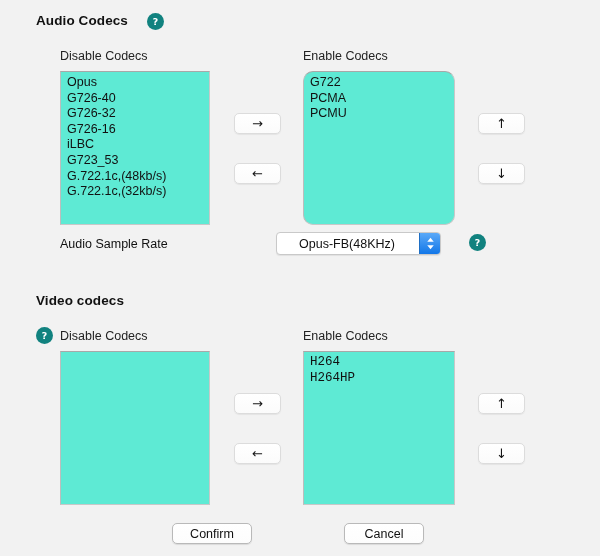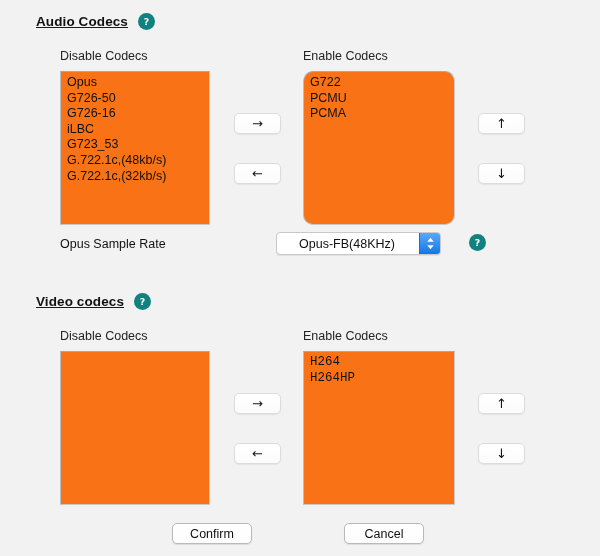--- a/index.html
+++ b/index.html
@@ -15,23 +15,22 @@
     overflow: hidden;
     position: relative;
   }
 
   .page { position: relative; width: 600px; height: 556px; }
 
   
   .section-head {
     position: absolute;
     display: flex;
-    align-items: center;
-    gap: 10px;
-    text-decoration: underline;
+    align-items: flex-start;
+    gap: 19px;
   }
   .section-head .title {
     font-size: 13.5px;
     font-weight: bold;
     color: #111111;
     letter-spacing: 0.1px;
   }
 
   
   .help-icon {
@@ -50,21 +49,21 @@
   
   .col-label {
     position: absolute;
     font-size: 12.5px;
     color: #222222;
   }
 
   
   .listbox {
     position: absolute;
-    background: #f97316;
+    background: #5eead4;
     border: 1px solid #c8c8c8;
     border-top-color: #a8a8a8;
     border-left-color: #bdbdbd;
     box-sizing: border-box;
     overflow: hidden;
     padding: 3px 0 0 0;
   }
   .listbox .opt {
     font-size: 12.5px;
     line-height: 15.6px;
@@ -168,68 +167,69 @@
         <text x="8" y="12.2" text-anchor="middle" font-family="DejaVu Sans, sans-serif" font-size="11.5" font-weight="bold" fill="#ffffff">?</text>
       </svg>
     </span>
   </div>
 
   <div class="col-label" style="left:60px; top:49px;">Disable Codecs</div>
   <div class="col-label" style="left:303px; top:49px;">Enable Codecs</div>
 
   <div class="listbox" id="audio-disable-list" style="left:60px; top:71px; width:150px; height:154px;">
       <div class="opt">Opus</div>
-      <div class="opt">G726-50</div>
+      <div class="opt">G726-40</div>
+      <div class="opt">G726-32</div>
       <div class="opt">G726-16</div>
       <div class="opt">iLBC</div>
       <div class="opt">G723_53</div>
       <div class="opt">G.722.1c,(48kb/s)</div>
       <div class="opt">G.722.1c,(32kb/s)</div>
     </div>
 
   <div class="listbox" id="audio-enable-list" style="left:303px; top:71px; width:152px; height:154px;border-radius:10px;">
       <div class="opt">G722</div>
+      <div class="opt">PCMA</div>
       <div class="opt">PCMU</div>
-      <div class="opt">PCMA</div>
     </div>
 
   <div class="arrow-btn" style="left:234px; top:113px;">
     <span class="glyph">→</span>
   </div>
   <div class="arrow-btn" style="left:234px; top:163px;">
     <span class="glyph">←</span>
   </div>
   <div class="arrow-btn" style="left:478px; top:113px;">
     <span class="glyph">↑</span>
   </div>
   <div class="arrow-btn" style="left:478px; top:163px;">
     <span class="glyph">↓</span>
   </div>
 
-  <div class="field-label" style="left:60px; top:237px;">Opus Sample Rate</div>
+  <div class="field-label" style="left:60px; top:237px;">Audio Sample Rate</div>
 
   <div class="select-wrap" style="left:276px; top:232px;">
     <span class="sel-text">Opus-FB(48KHz)</span>
     <span class="stepper">
       <svg width="9" height="6" viewBox="0 0 10 6" aria-hidden="true">
           <path d="M5 0.6 L8.6 5 L1.4 5 Z" fill="#ffffff"></path>
         </svg>
       <svg width="9" height="6" viewBox="0 0 10 6" aria-hidden="true">
           <path d="M5 5.4 L1.4 1 L8.6 1 Z" fill="#ffffff"></path>
         </svg>
     </span>
   </div>
 
   <div class="help-icon" style="position:absolute; left:469px; top:234px;">
     <svg width="13" height="13" viewBox="0 0 16 16" aria-hidden="true">
       <text x="8" y="12.2" text-anchor="middle" font-family="DejaVu Sans, sans-serif" font-size="11.5" font-weight="bold" fill="#ffffff">?</text>
     </svg>
   </div>
 
-  <div class="section-head" style="left:36px; top:293px;">
+  <div class="section-head" style="left:36px; top:293px;flex-direction:column;">
     <span class="title">Video codecs</span>
     <span class="help-icon">
       <svg width="13" height="13" viewBox="0 0 16 16" aria-hidden="true">
         <text x="8" y="12.2" text-anchor="middle" font-family="DejaVu Sans, sans-serif" font-size="11.5" font-weight="bold" fill="#ffffff">?</text>
       </svg>
     </span>
   </div>
 
   <div class="col-label" style="left:60px; top:329px;">Disable Codecs</div>
   <div class="col-label" style="left:303px; top:329px;">Enable Codecs</div>

